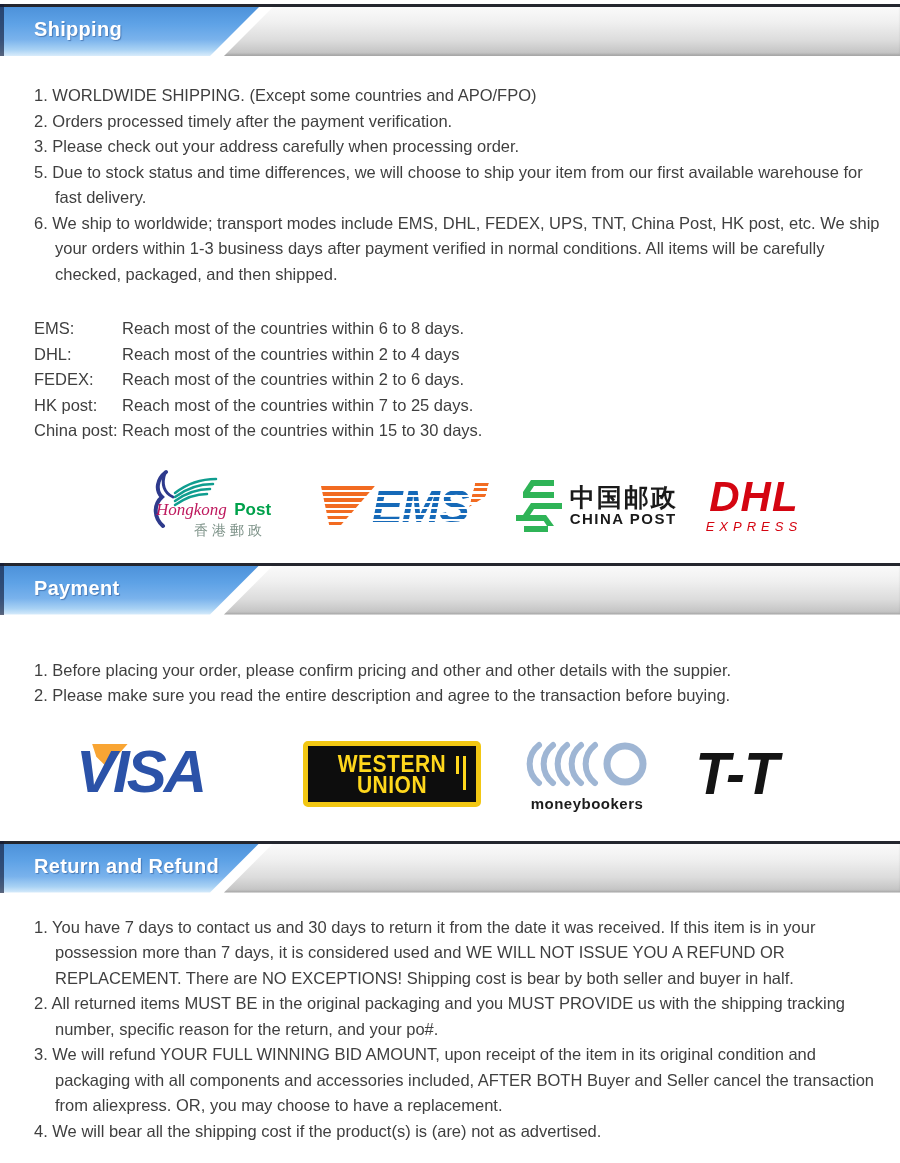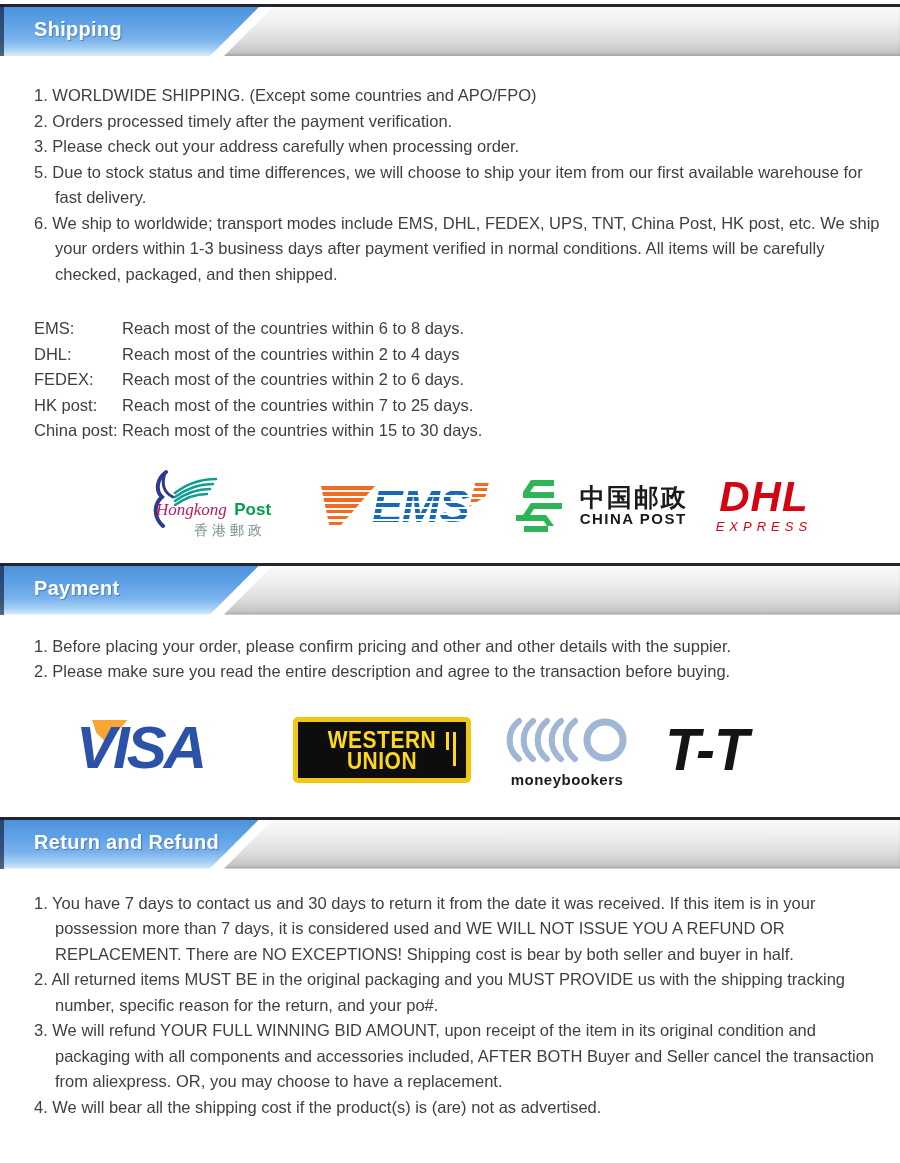--- a/index.html
+++ b/index.html
@@ -31,21 +31,21 @@
   
   .list{margin:0 18px 0 34px;font-size:16.5px;line-height:25.5px;color:#3f3f3f;}
   .list .item{padding-left:21px;text-indent:-21px;}
   
   .times{margin:29px 18px 0 34px;font-size:16.5px;line-height:25.5px;}
   .times .row{display:flex;}
   .times .carrier{width:88px;flex:none;}
   
   .logo-row{display:flex;align-items:center;}
   .logo-row-1{margin:18px 0 0 128px;height:88px;gap:28px;}
-  .logo-row-2{margin:20px 0 0 76px;height:90px;gap:32px;}
+  .logo-row-2{margin:20px 0 0 76px;height:90px;gap:42px;}
   
   .hkpost{position:relative;width:160px;height:84px;flex:none;}
   .hkpost svg{position:absolute;left:0;top:0;}
   .hkpost .wordline{position:absolute;left:28px;top:36px;white-space:nowrap;}
   .hkpost .hk1{font-family:"Liberation Serif",serif;font-style:italic;font-size:17px;color:#be185d;}
   .hkpost .hk2{font-weight:bold;font-size:17px;color:#00a14b;margin-left:3px;}
   .hkpost .hkcjk{position:absolute;left:66px;top:58px;font-size:14px;color:#7c9187;letter-spacing:4px;white-space:nowrap;}
   
   .ems{display:flex;align-items:center;height:60px;flex:none;}
   .ems .flag{
@@ -57,21 +57,21 @@
     font-weight:bold;font-style:italic;font-size:46px;letter-spacing:-1px;
     background:repeating-linear-gradient(180deg,#1569b8 0 4px,#fdfdfd 4px 6px);
     -webkit-background-clip:text;background-clip:text;color:transparent;
   }
   .ems .tail{
     width:14px;height:24px;flex:none;margin:-22px 0 0 3px;transform:skewX(-14deg);
     background:repeating-linear-gradient(180deg,#f26b21 0 3px,#ffffff 3px 5.5px);
     clip-path:polygon(0 0,100% 0,100% 55%,0 100%);
   }
   
-  .chinapost{display:flex;align-items:center;gap:16px;flex:none;}
+  .chinapost{display:flex;align-items:center;gap:6px;flex:none;}
   .chinapost .cjk{font-size:25px;font-weight:bold;color:#1a1a1a;letter-spacing:2px;line-height:26px;}
   .chinapost .latin{font-size:15px;font-weight:bold;color:#1a1a1a;letter-spacing:1.5px;line-height:18px;}
   
   .dhl{flex:none;text-align:center;}
   .dhl .word{font-size:42px;font-weight:bold;font-style:italic;color:#d40511;letter-spacing:1px;line-height:40px;}
   .dhl .sub{font-size:13px;font-style:italic;color:#d40511;letter-spacing:5px;margin-top:2px;}
   
   .visa{position:relative;flex:none;width:185px;height:66px;}
   .visa .notch{position:absolute;left:16px;top:3px;width:36px;height:24px;background:#f9a533;
     clip-path:polygon(0 0,100% 0,42% 100%,12% 55%);}
@@ -89,21 +89,21 @@
   
   .mb{flex:none;text-align:center;width:128px;}
   .mb .word{font-size:15px;font-weight:bold;color:#1c1c1c;letter-spacing:.5px;margin-top:-2px;}
   
   .tt{flex:none;font-size:60px;font-style:italic;font-weight:bold;color:#141414;letter-spacing:-1px;
     transform:scaleX(.95);}
   
   .banner-1{margin-top:4px;}
   .list-1{margin-top:27px;}
   .banner-2{margin-top:13px;}
-  .list-2{margin-top:19px;}
+  .list-2{margin-top:43px;}
   .banner-3{margin-top:22px;}
   .list-3{margin-top:22px;}
 </style>
 </head>
 <body>
 
 <div class="page">
 
   <div class="banner banner-1">
     <div class="gray"></div>

